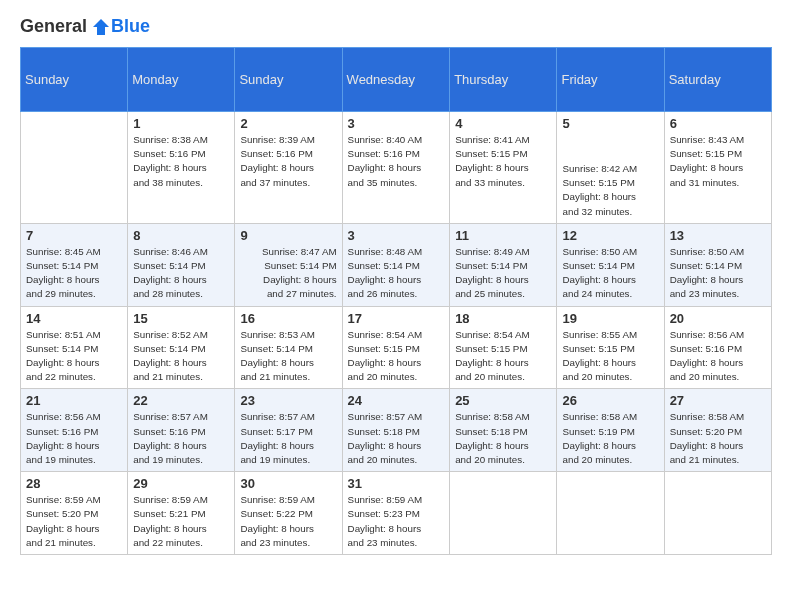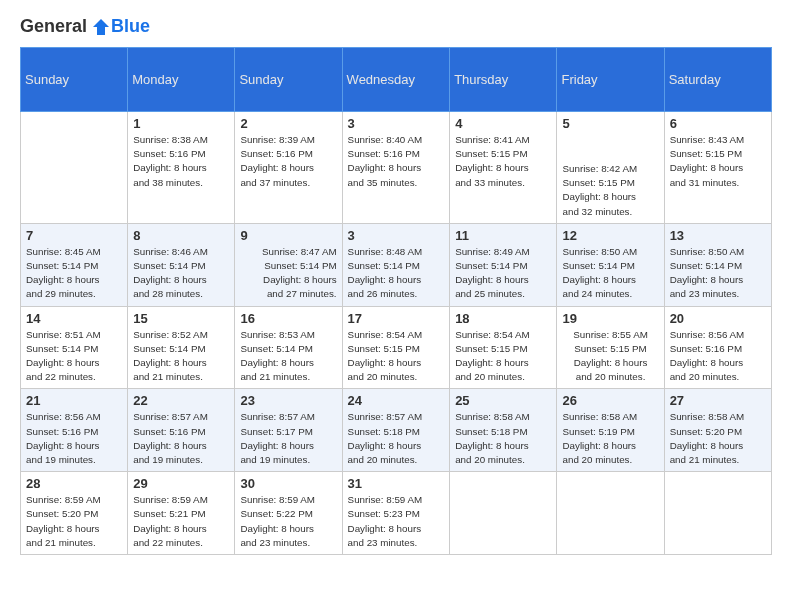--- a/index.html
+++ b/index.html
@@ -267,21 +267,21 @@
           </td>
           <td>
             <span class="day-number">18</span>
             <div class="day-info" style="white-space: pre-line;">Sunrise: 8:54 AM
 Sunset: 5:15 PM
 Daylight: 8 hours
 and 20 minutes.</div>
           </td>
           <td>
             <span class="day-number">19</span>
-            <div class="day-info" style="white-space: pre-line; text-align: center;">Sunrise: 8:55 AM
+            <div class="day-info" style="white-space: pre-line;">Sunrise: 8:55 AM
 Sunset: 5:15 PM
 Daylight: 8 hours
 and 20 minutes.</div>
           </td>
           <td>
             <span class="day-number">20</span>
             <div class="day-info" style="white-space: pre-line;">Sunrise: 8:56 AM
 Sunset: 5:16 PM
 Daylight: 8 hours
 and 20 minutes.</div>

